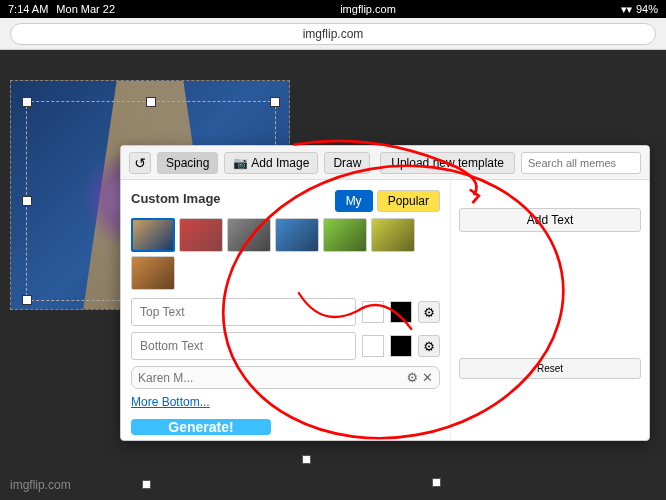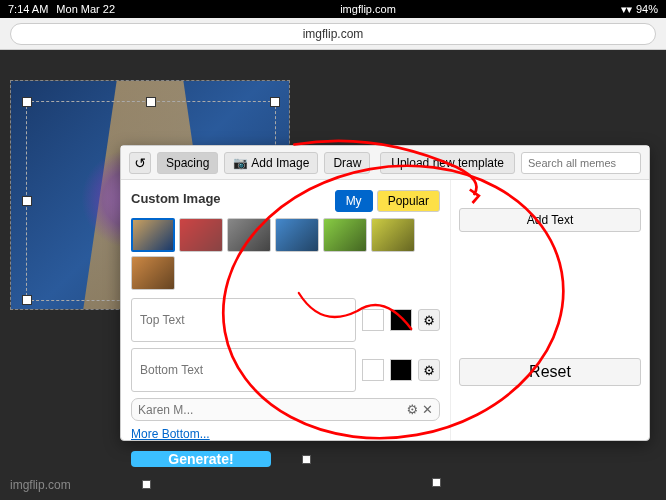--- a/index.html
+++ b/index.html
@@ -236,21 +236,21 @@
     
     .text-input-row {
       display: flex;
       align-items: center;
       gap: 6px;
       margin-bottom: 6px;
     }
 
     .text-input {
       flex: 1;
-      height: 44px;
+      height: 28px;
       border: 1px solid #ccc;
       border-radius: 3px;
       padding: 0 8px;
       font-size: 12px;
       color: #999;
     }
 
     .color-swatch {
       width: 22px;
       height: 22px;
@@ -358,21 +358,21 @@
       margin-bottom: 6px;
       width: 100%;
       text-align: center;
     }
 
     .reset-btn {
       padding: 4px 10px;
       background: #f5f5f5;
       border: 1px solid #ccc;
       border-radius: 3px;
-      font-size: 16px;
+      font-size: 10px;
       cursor: pointer;
       width: 100%;
       text-align: center;
     }
 
     
     .page-bg {
       position: absolute;
       top: 0;
       left: 0;

